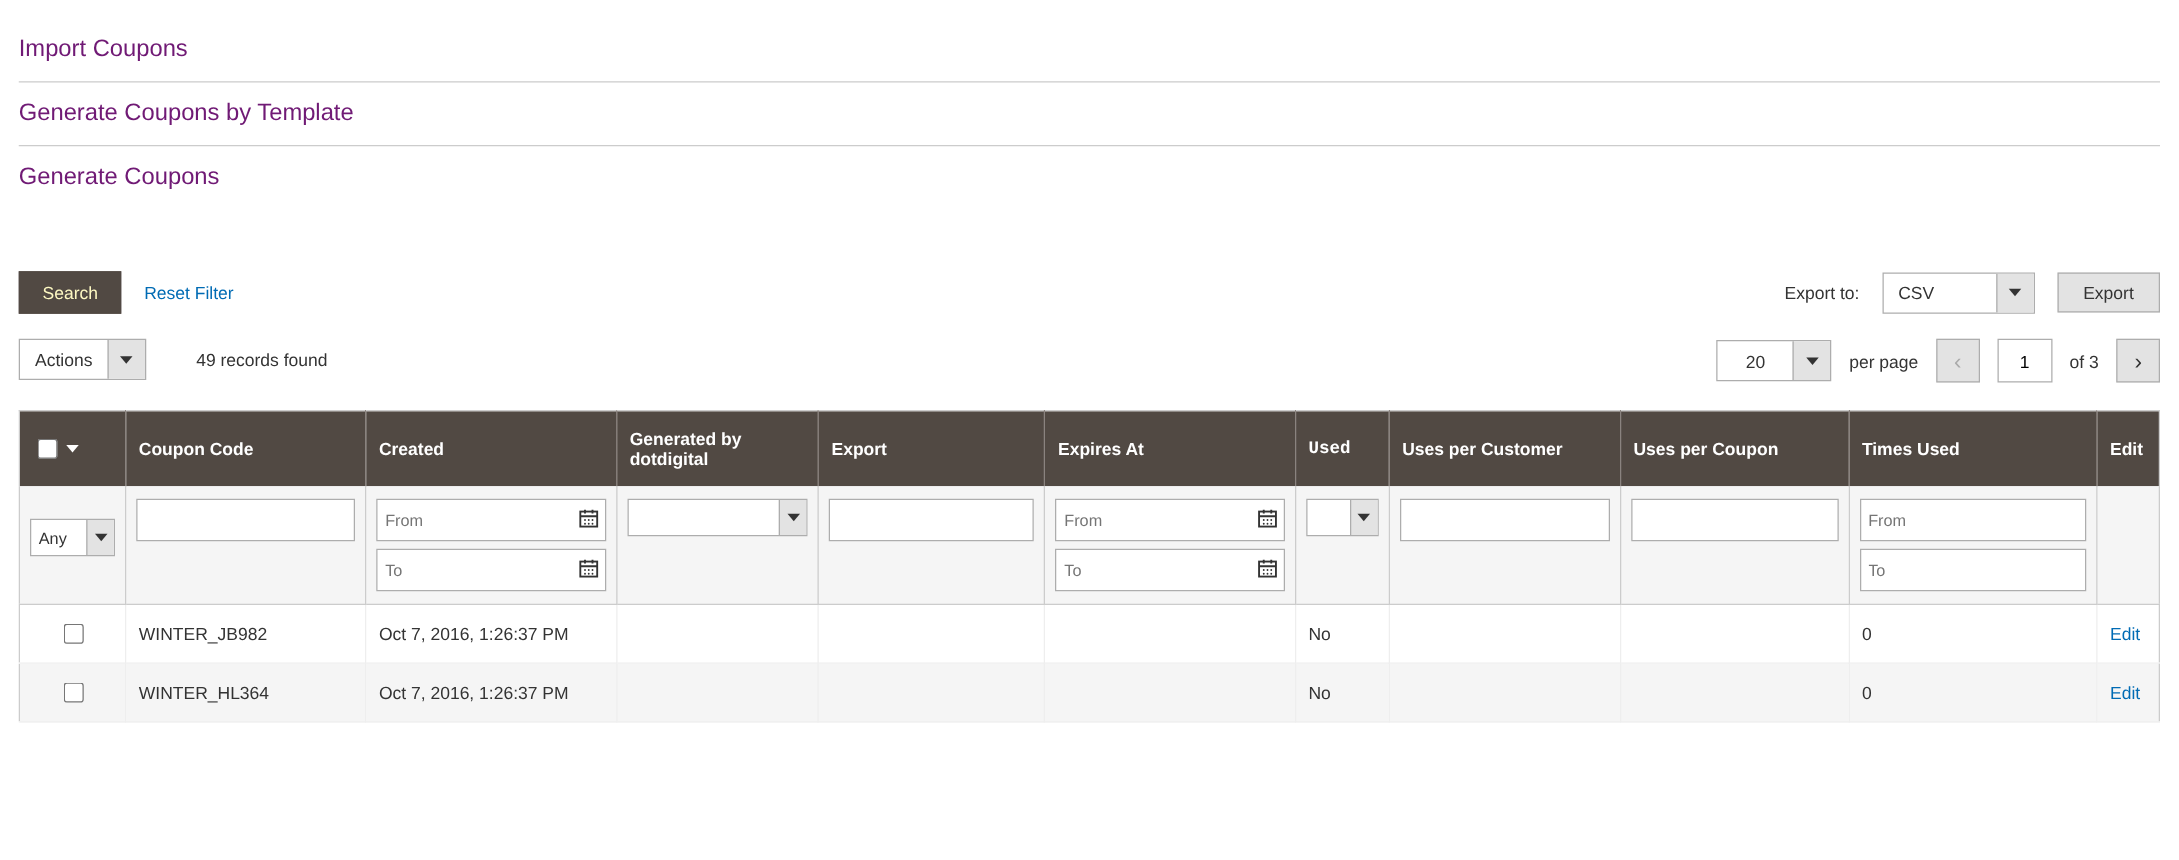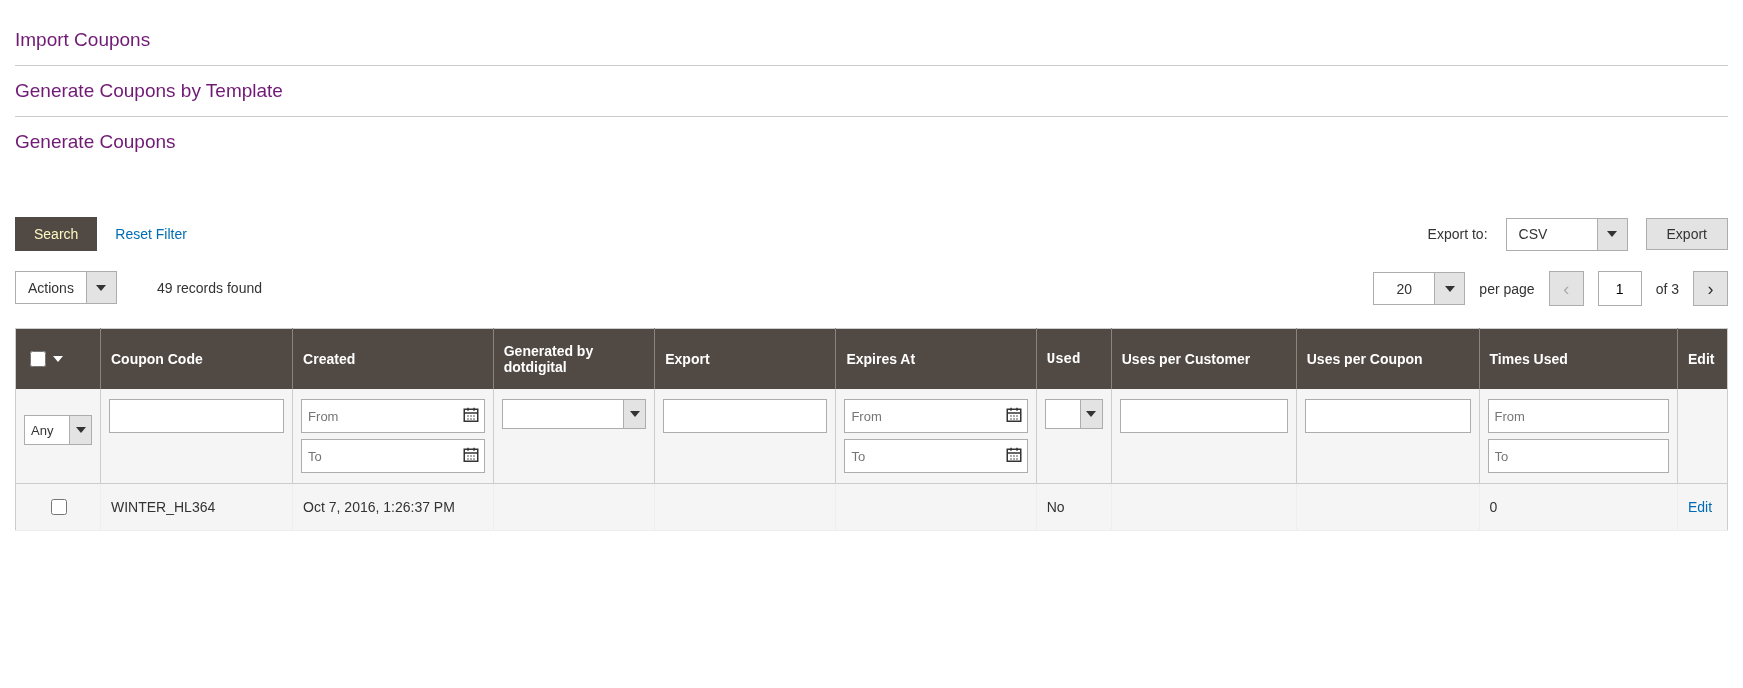--- a/index.html
+++ b/index.html
@@ -304,20 +304,33 @@
       </td>
       <td><input class="filter-input" style=""></td>
       <td><input class="filter-input" style=""></td>
       <td>
         <div class="date-wrap"><input class="filter-input" placeholder="From" style=""></div>
         <div class="date-wrap"><input class="filter-input" placeholder="To" style=""></div>
       </td>
       <td></td>
     </tr>
 
+    <tr class="data-row">
+      <td style="text-align:center"><input type="checkbox" class="checkbox" style=""></td>
+      <td>WINTER_JB982</td>
+      <td>Oct 7, 2016, 1:26:37 PM</td>
+      <td></td>
+      <td></td>
+      <td></td>
+      <td>No</td>
+      <td></td>
+      <td></td>
+      <td>0</td>
+      <td><span class="link">Edit</span></td>
+    </tr>
     <tr class="data-row alt">
       <td style="text-align:center"><input type="checkbox" class="checkbox" style=""></td>
       <td>WINTER_HL364</td>
       <td>Oct 7, 2016, 1:26:37 PM</td>
       <td></td>
       <td></td>
       <td></td>
       <td>No</td>
       <td></td>
       <td></td>

